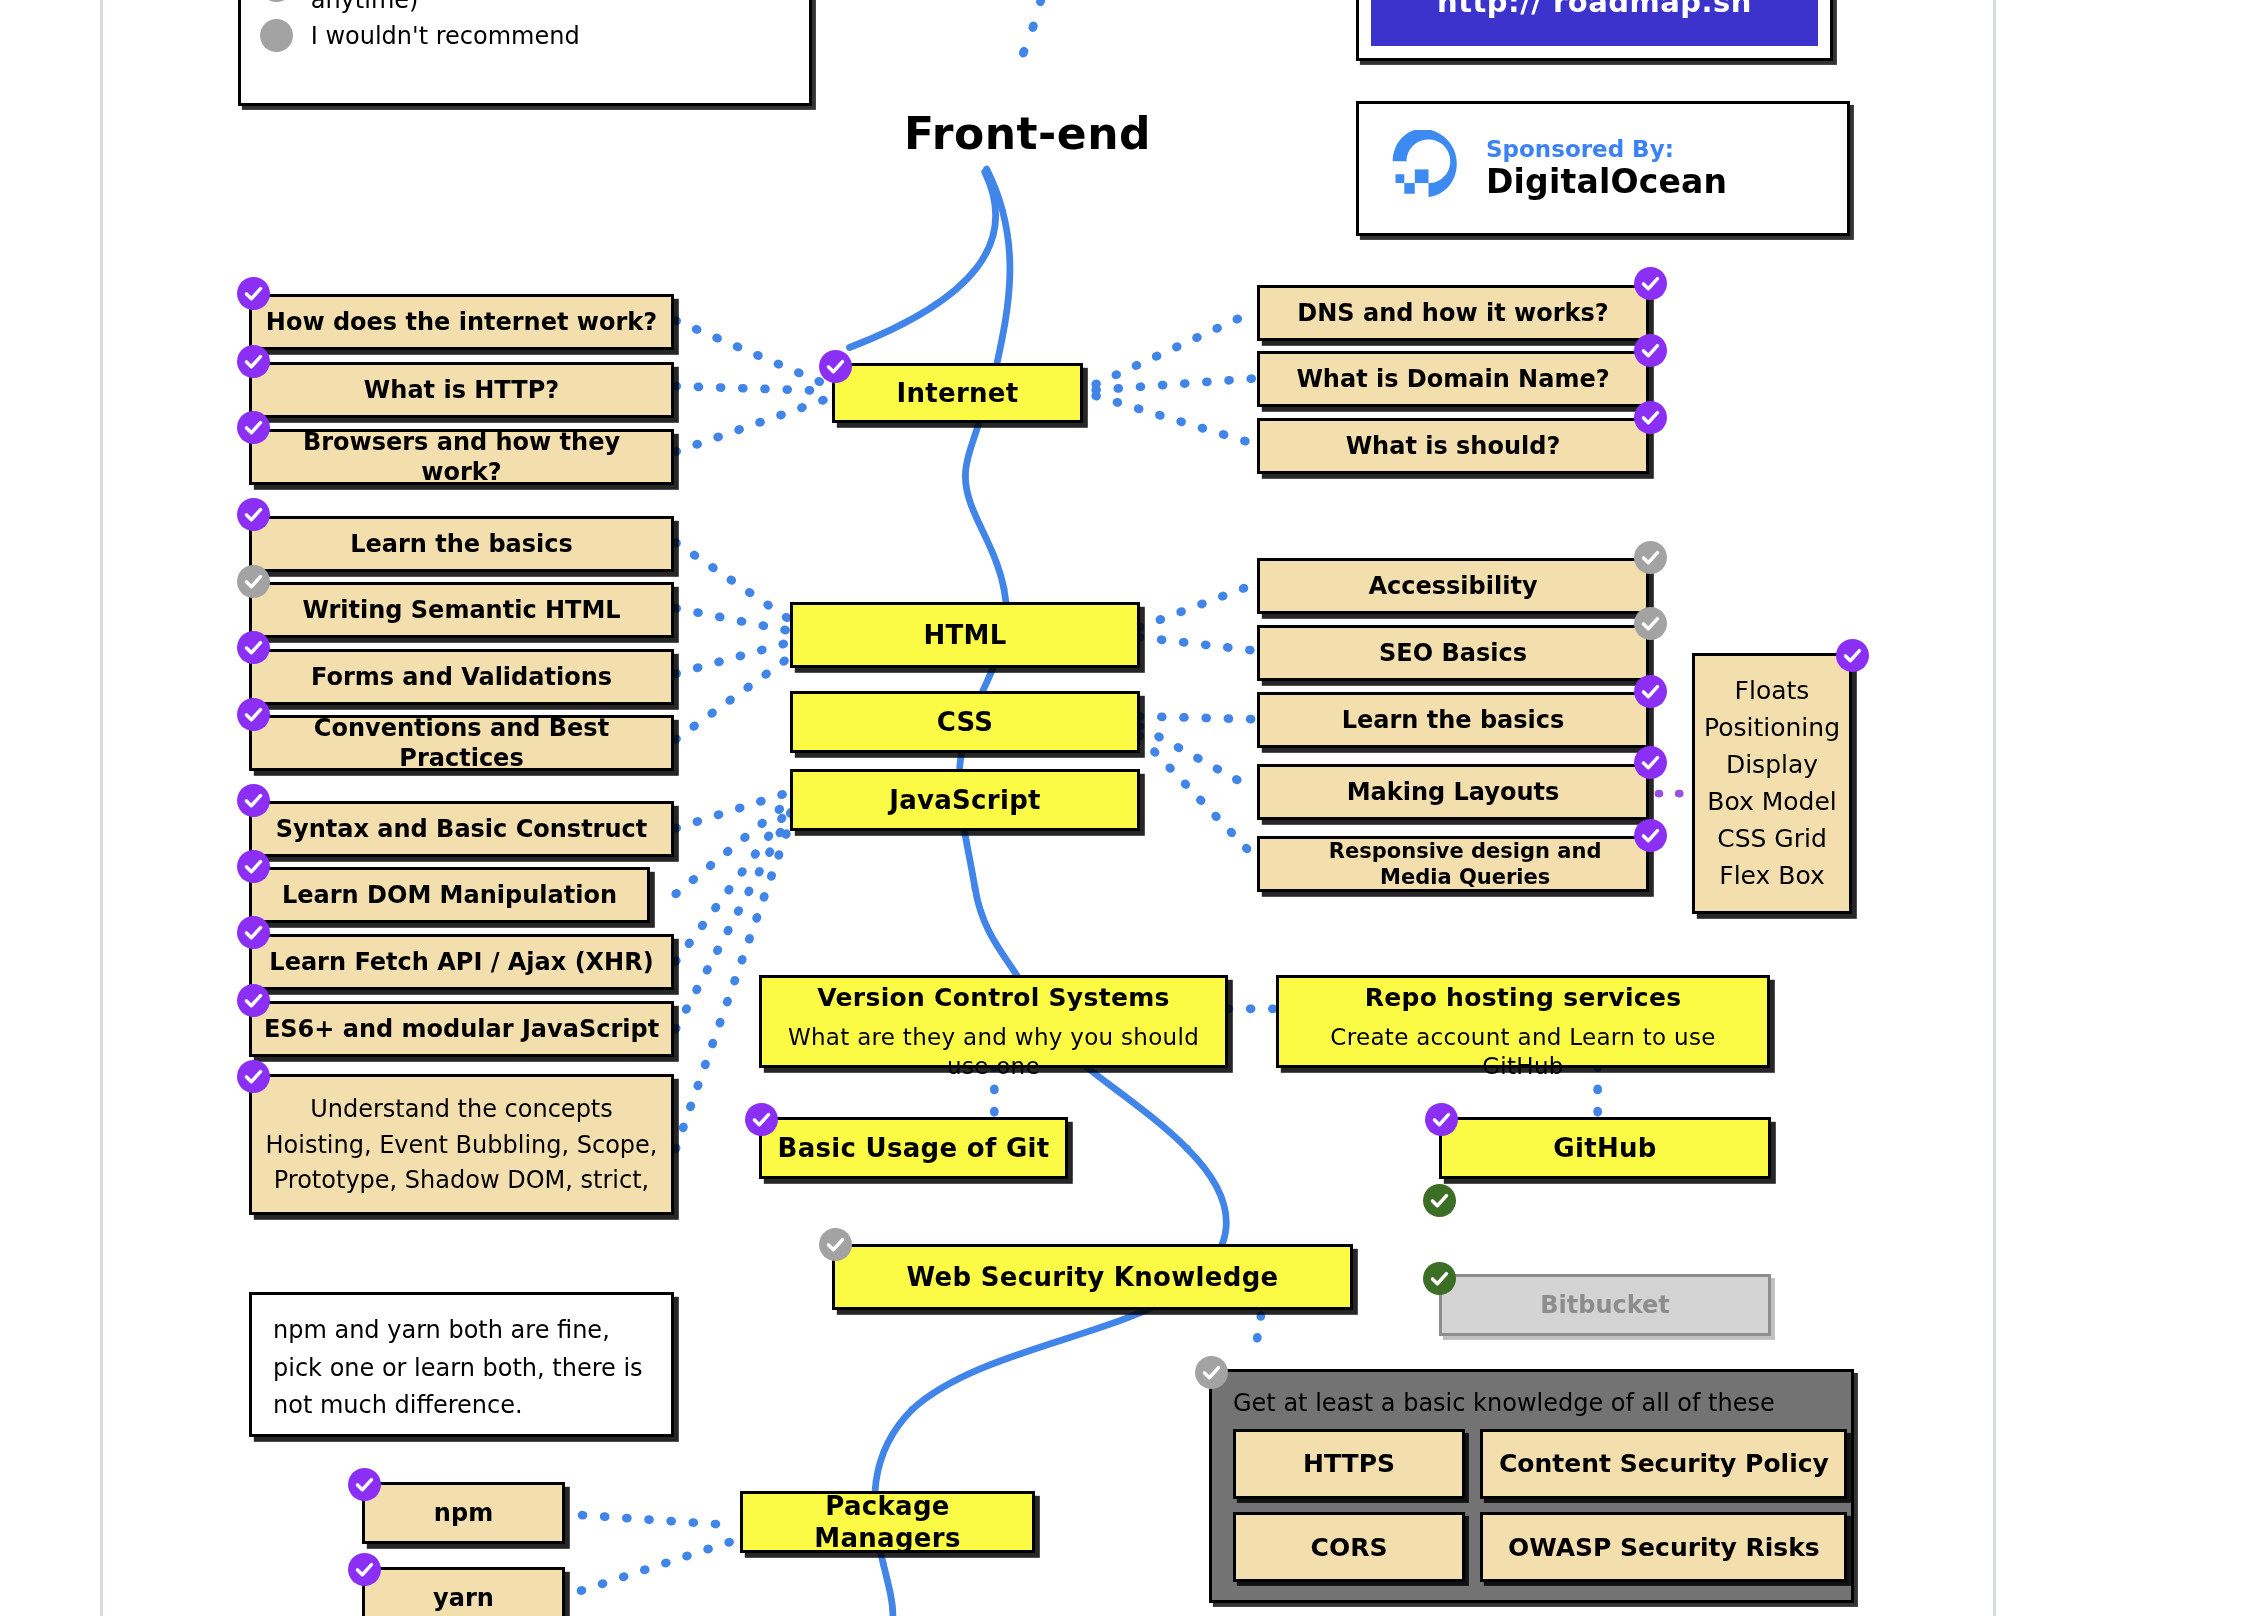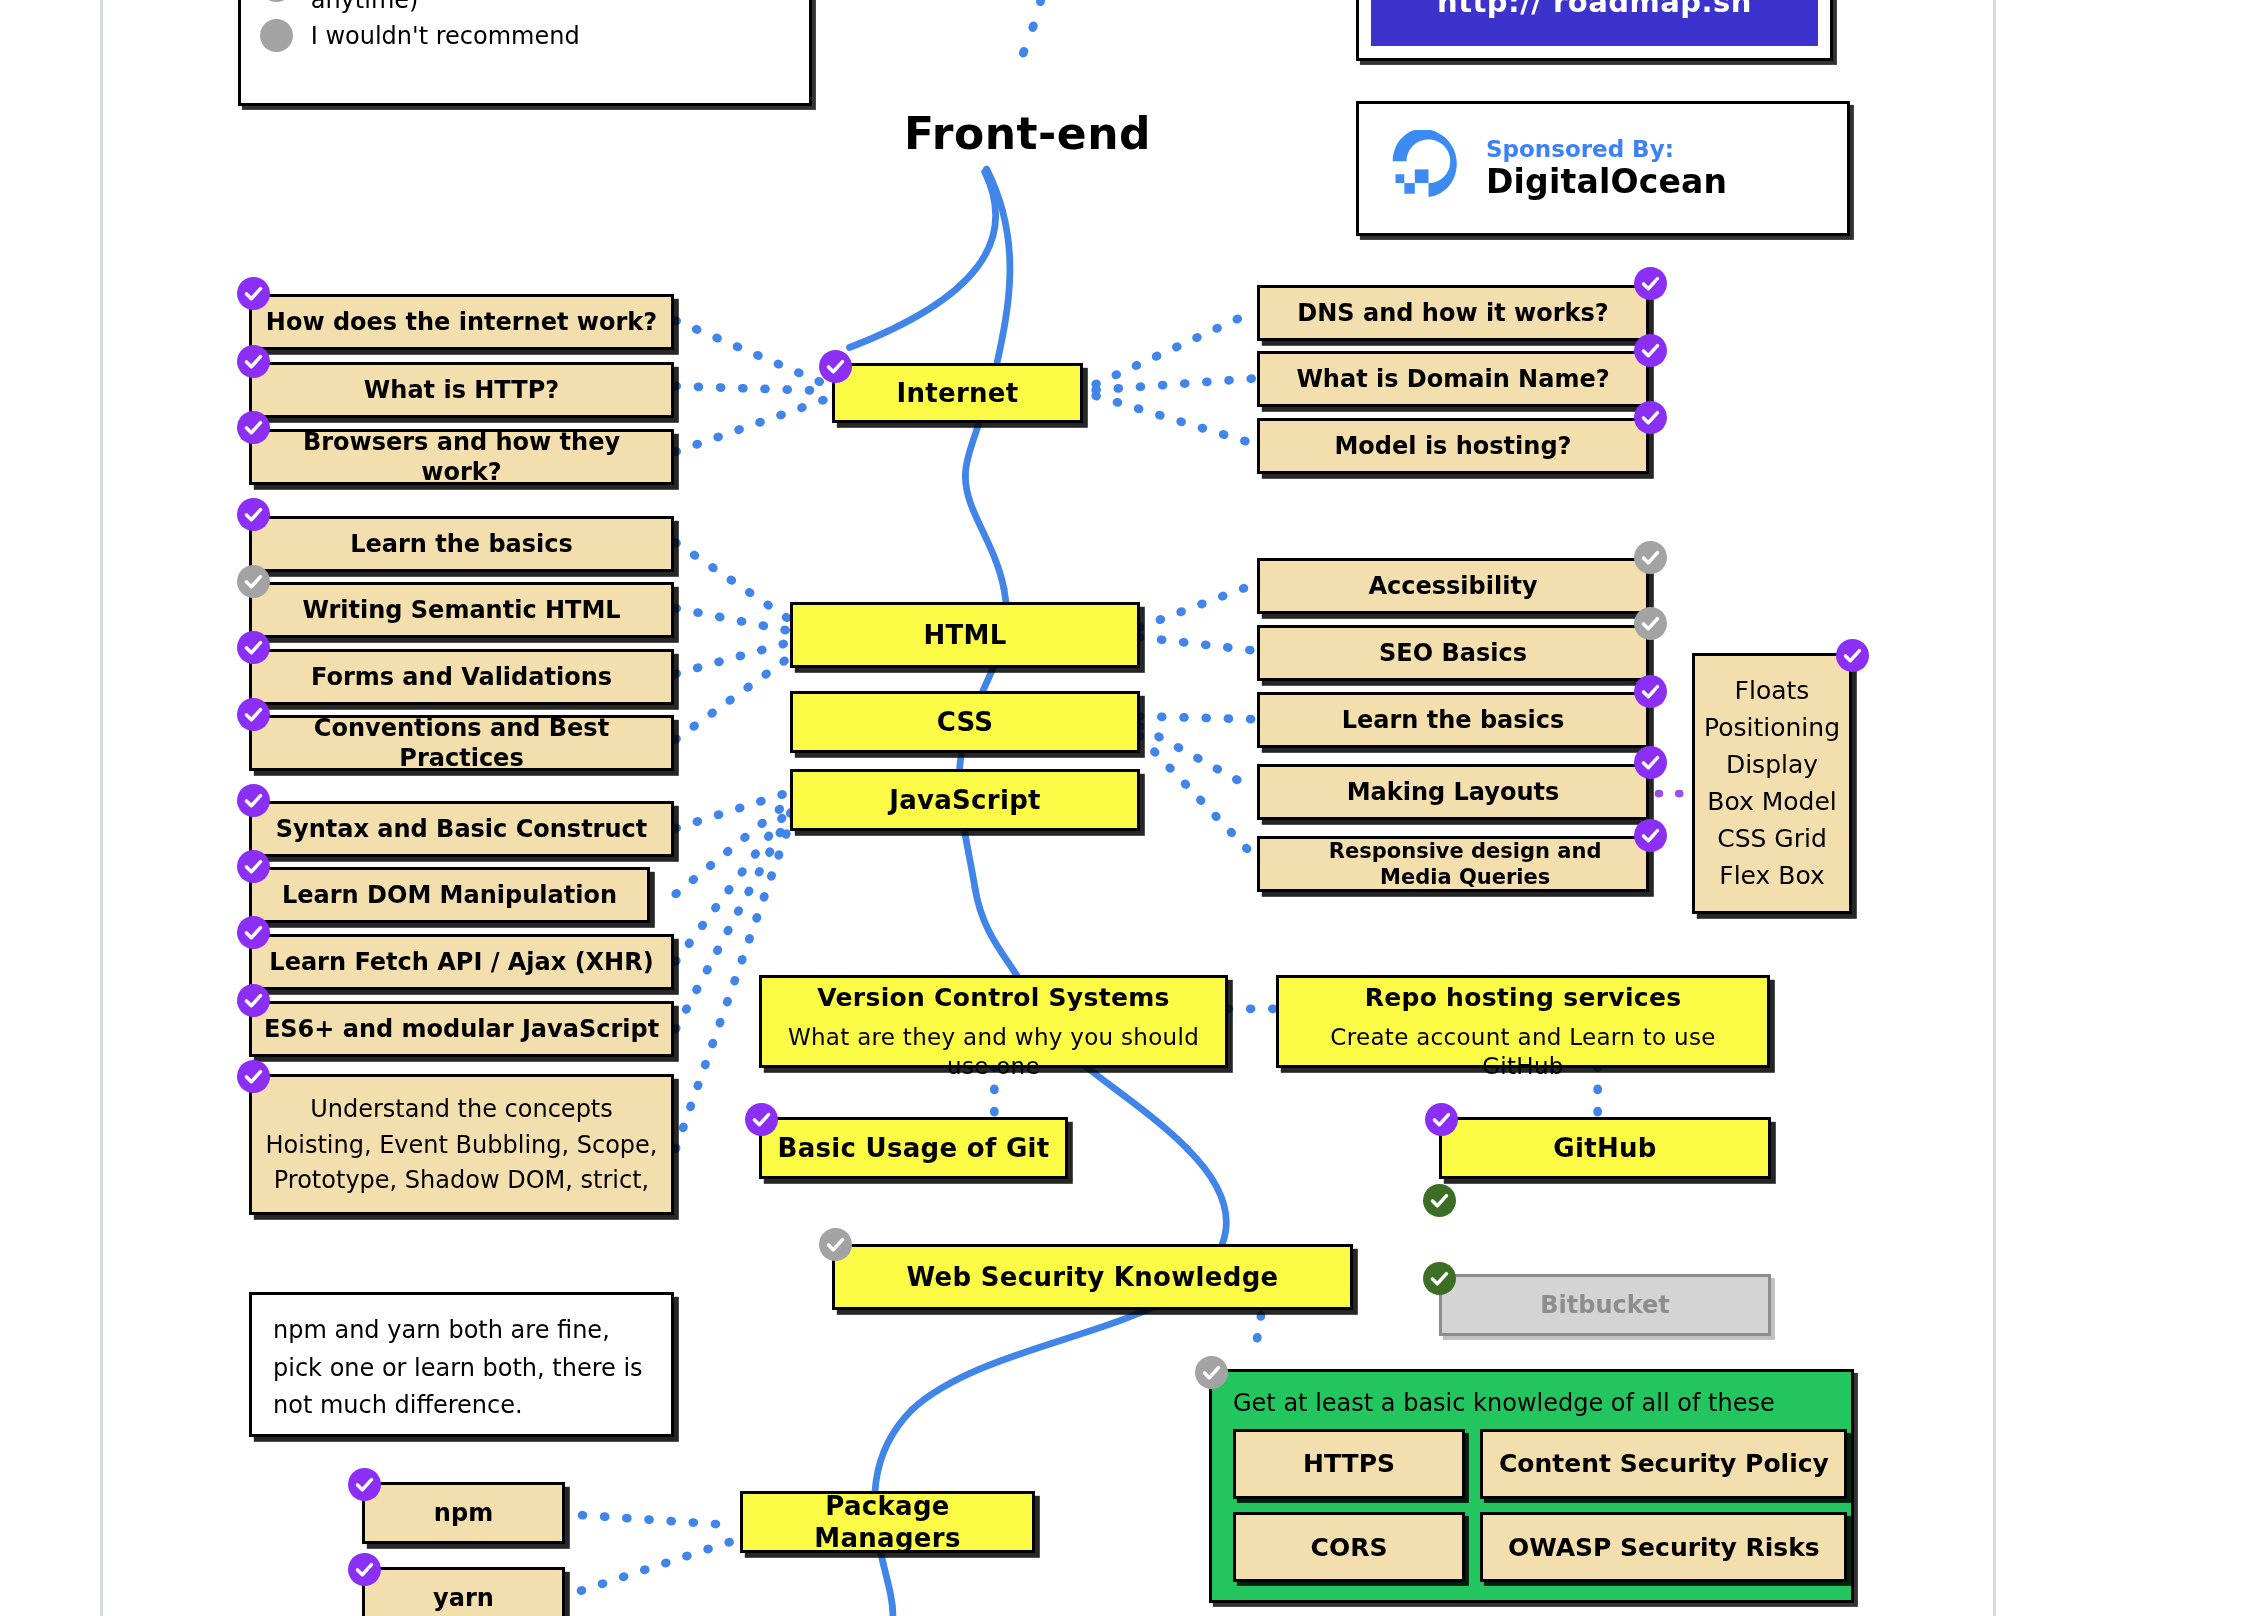--- a/index.html
+++ b/index.html
@@ -123,21 +123,21 @@
     padding: 0 33px;
   }
   #sponsor .logo { flex: none; }
   #sponsor .txt { display: flex; flex-direction: column; }
   #sponsor .txt .t1 { font-size: 23px; font-weight: 600; color: #3b82f6; }
   #sponsor .txt .t2 { font-size: 33px; font-weight: 800; color: #000; letter-spacing: 0.2px; }
 
   
   #secgroup {
     position: absolute;
-    background: #22c55e; border: 3.9px solid #000;
+    background: #737373; border: 3.9px solid #000;
     box-shadow: 3.9px 3.9px 0 rgba(0,0,0,.8);
     padding: 17.4px 21px;
   }
   #secgroup .cap { font-size: 24px; font-weight: 500; color: #000; margin-bottom: 11.6px; }
   #secgroup .grid {
     display: grid; grid-template-columns: 232px 367px;
     gap: 13.5px 15.4px;
   }
   #secgroup .cell {
     background: #f3deae; border: 3.9px solid #000;
@@ -299,21 +299,21 @@
   <div class="node second" style="left:1257px; top:351px; width:392px; height:56px;">
     <span>What is Domain Name?</span>
   </div>
   <div class="badge done" style="left:1634px; top:334px;">
     <svg viewBox="0 0 24 24">
         <path d="M4 12.5 L9.5 18 L20 6.5" stroke="#fff" stroke-width="4" fill="none" stroke-linecap="round" stroke-linejoin="round"></path>
       </svg>
   </div>
 
   <div class="node second" style="left:1257px; top:418px; width:392px; height:56px;">
-    <span>Model is hosting?</span>
+    <span>What is should?</span>
   </div>
   <div class="badge done" style="left:1634px; top:401px;">
     <svg viewBox="0 0 24 24">
         <path d="M4 12.5 L9.5 18 L20 6.5" stroke="#fff" stroke-width="4" fill="none" stroke-linecap="round" stroke-linejoin="round"></path>
       </svg>
   </div>
 
   <div class="node primary" style="left:790px; top:602px; width:350px; height:66px;">
     <span>HTML</span>
   </div>

